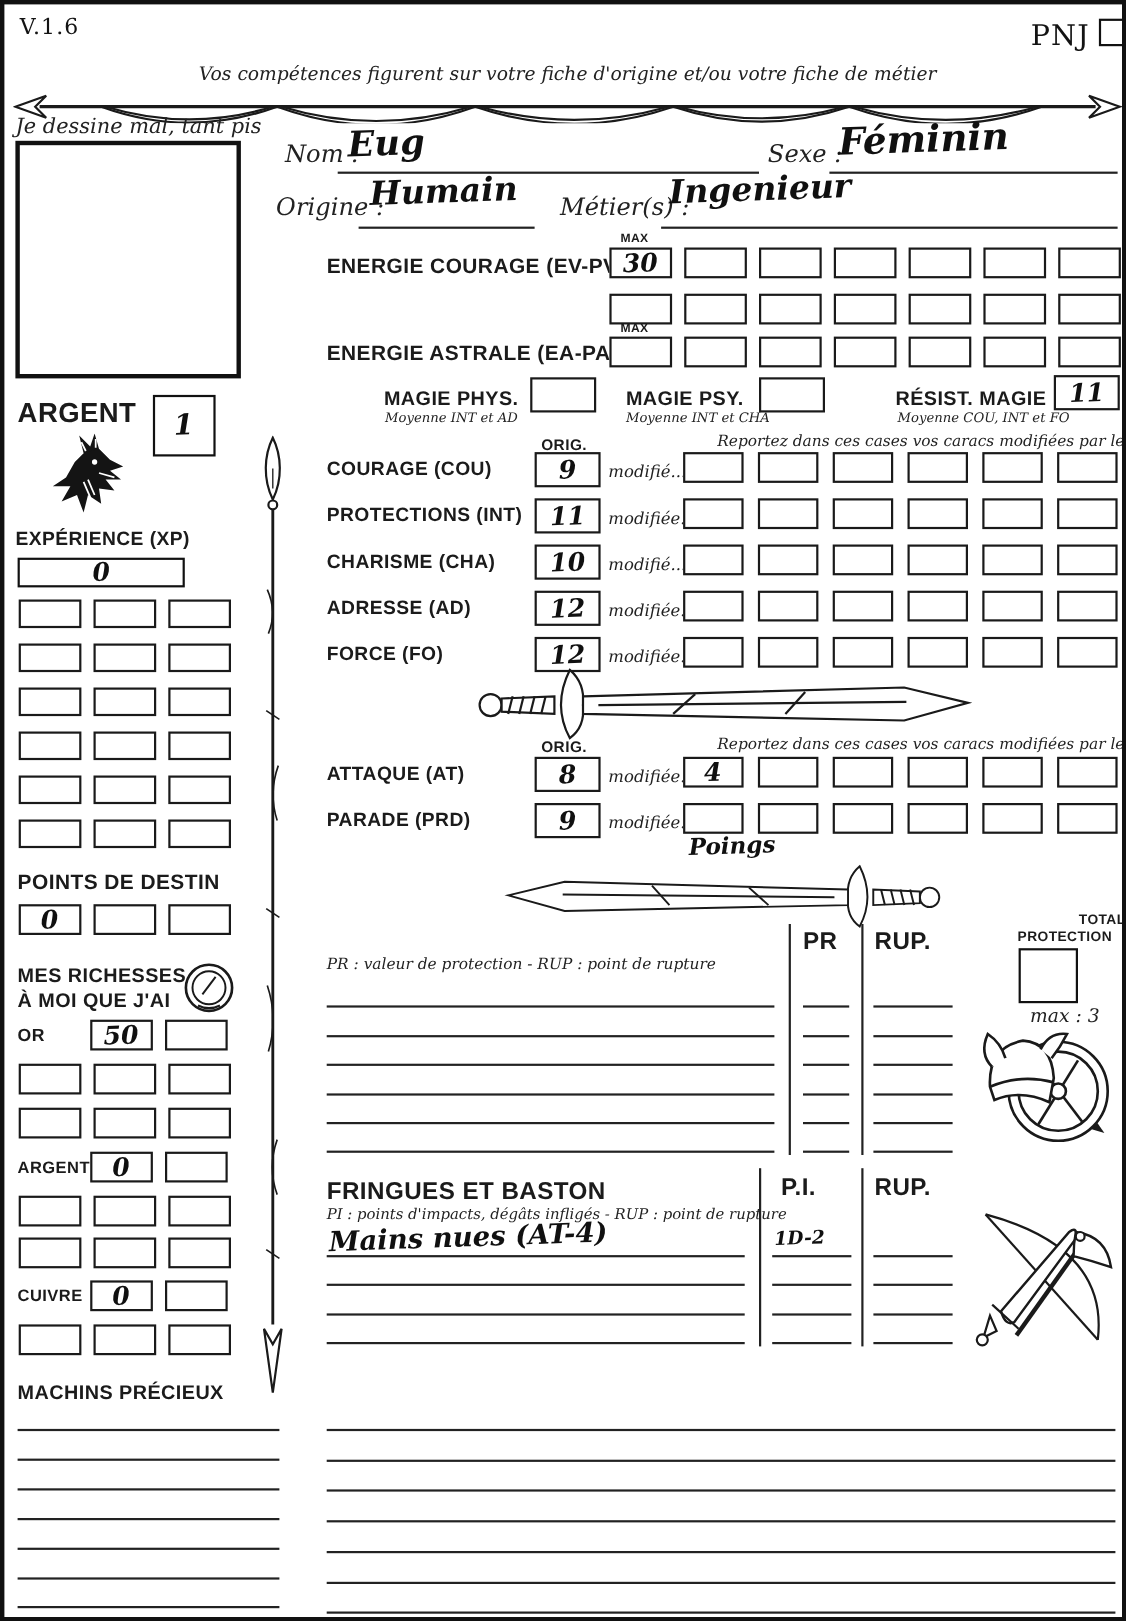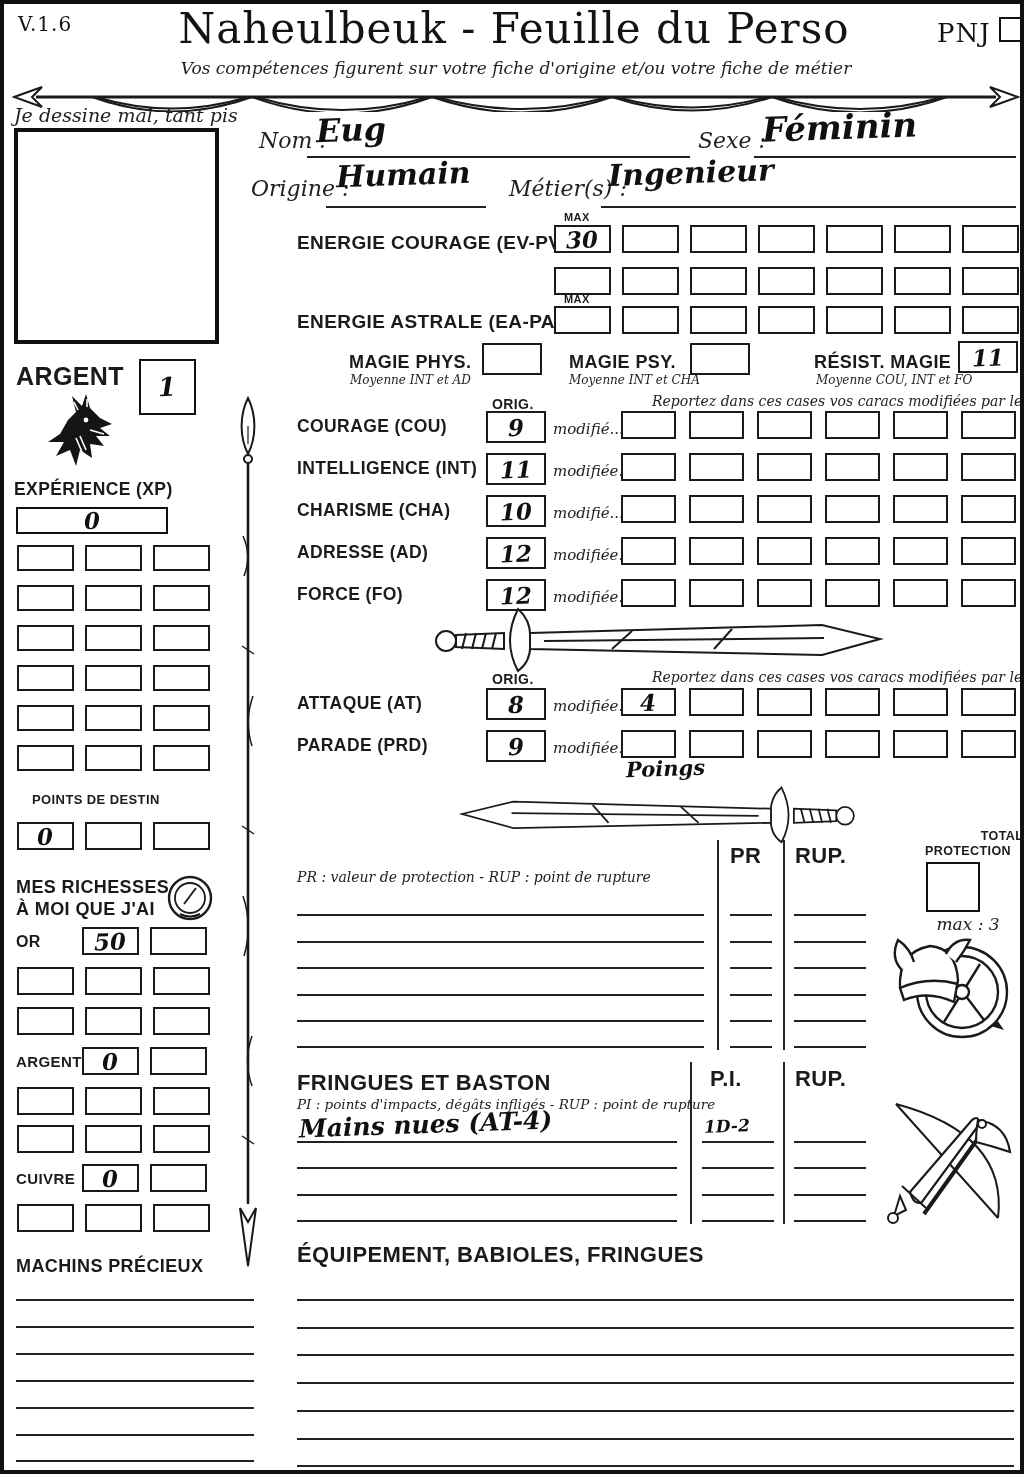--- a/index.html
+++ b/index.html
@@ -24,21 +24,20 @@
   .val24{font-size:23px;}
   .title{font-family:"DejaVu Serif",serif;font-weight:normal;letter-spacing:1px;}
   svg{display:block;}
 </style>
 </head>
 <body>
 
 <div class="sheet">
 
   <div class="abs title" style="left:14px;top:10px;font-size:20px">V.1.6</div>
-  <div class="abs title" style="left:120px;top:4px;width:780px;text-align:center;font-size:42px">Naheulbeuk - Feuille du Perso</div>
   <div class="abs title" style="left:933px;top:16px;font-size:26px">PNJ</div>
   <div class="abs" style="left:995px;top:13px;width:25px;height:25px;border:2.5px solid #111;box-sizing:border-box"></div>
   <div class="abs cal" style="left:0;top:56px;width:1024px;text-align:center;font-size:17px">Vos compétences figurent sur votre fiche d'origine et/ou votre fiche de métier</div>
 
   <svg class="abs" style="left:8px;top:78px" width="1008" height="30" viewBox="0 0 1008 30">
     <g stroke="#1a1a1a" fill="none" stroke-width="2">
       <line x1="24" y1="15" x2="984" y2="15" stroke-width="3"></line>
       <polygon points="2,15 30,5 20,15 30,25" fill="#fff"></polygon>
       <polygon points="1006,15 978,5 988,15 978,25" fill="#fff"></polygon>
       <path d="M80,15 Q160,44 240,15"></path> 
@@ -126,21 +125,21 @@
   <div class="abs cal" style="left:549px;top:418px;font-size:15px">modifié...</div>
   <div class="abs cellrow modrow" style="left:617px;top:407px">
       <div class="cell"></div>
       <div class="cell"></div>
       <div class="cell"></div>
       <div class="cell"></div>
       <div class="cell"></div>
       <div class="cell"></div>
     </div>
 
-  <div class="abs head" style="left:293px;top:456px;font-size:17.5px">INTELLIGENCE (INT)</div>
+  <div class="abs head" style="left:293px;top:456px;font-size:17.5px">PROTECTIONS (INT)</div>
   <div class="abs origbox" style="left:482px;top:449px">
       <span class="hw val24">11</span>
     </div>
   <div class="abs cal" style="left:549px;top:460px;font-size:15px">modifiée...</div>
   <div class="abs cellrow modrow" style="left:617px;top:449px">
       <div class="cell"></div>
       <div class="cell"></div>
       <div class="cell"></div>
       <div class="cell"></div>
       <div class="cell"></div>
@@ -300,21 +299,20 @@
         <line x1="22" y1="92" x2="46" y2="114"></line>
         <path d="M20,102 L14,122 L26,116 Z"></path>
         <circle cx="13" cy="124" r="5"></circle>
         <path d="M44,120 L104,36" stroke-width="4"></path>
         <path d="M98,26 Q126,30 130,58 Q112,52 96,48 Q96,36 98,26 Z" stroke-width="2.2"></path>
         <circle cx="102" cy="30" r="4"></circle>
       </g>
     </g>
   </svg>
 
-  <div class="abs head" style="left:293px;top:1240px;font-size:22px">ÉQUIPEMENT, BABIOLES, FRINGUES</div>
 
   <div class="abs head" style="left:12px;top:360px;font-size:25px">ARGENT</div>
   <div class="abs" style="left:135px;top:355px;width:57px;height:56px;border:2.5px solid #111;box-sizing:border-box;display:flex;align-items:center;justify-content:center">
     <span class="hw" style="font-size:26px">1</span>
   </div>
 
   <svg class="abs" style="left:42px;top:390px" width="72" height="78" viewBox="0 0 72 78">
     <g fill="#141414">
       <path d="M30,18 L26,2 L36,12 L40,0 L44,14 L38,20 Z"></path>
       <path d="M14,40 L22,26 L30,18 L44,14 L54,24 L66,30 L54,34 L64,42 L50,42 L58,52 L44,50 L46,64 L34,56 L30,72 L24,56 L10,62 L18,48 L2,48 L14,40 Z"></path>
@@ -347,21 +345,21 @@
       <div class="cell"></div>
       <div class="cell"></div>
       <div class="cell"></div>
       <div class="cell"></div>
       <div class="cell"></div>
       <div class="cell"></div>
       <div class="cell"></div>
       <div class="cell"></div>
     </div>
 
-  <div class="abs head" style="left:28px;top:789px;font-size:13px">POINTS DE DESTIN</div>
+  <div class="abs head" style="left:12px;top:789px;font-size:19px">POINTS DE DESTIN</div>
   <div class="abs cellrow" style="left:13px;top:818px">
       <div class="cell">
         <span class="hw cellval">0</span>
       </div>
       <div class="cell"></div>
       <div class="cell"></div>
     </div>
 
   <div class="abs head" style="left:12px;top:874px;font-size:18px">MES RICHESSES</div>
   <div class="abs head" style="left:12px;top:896px;font-size:18px">À MOI QUE J'AI</div>

